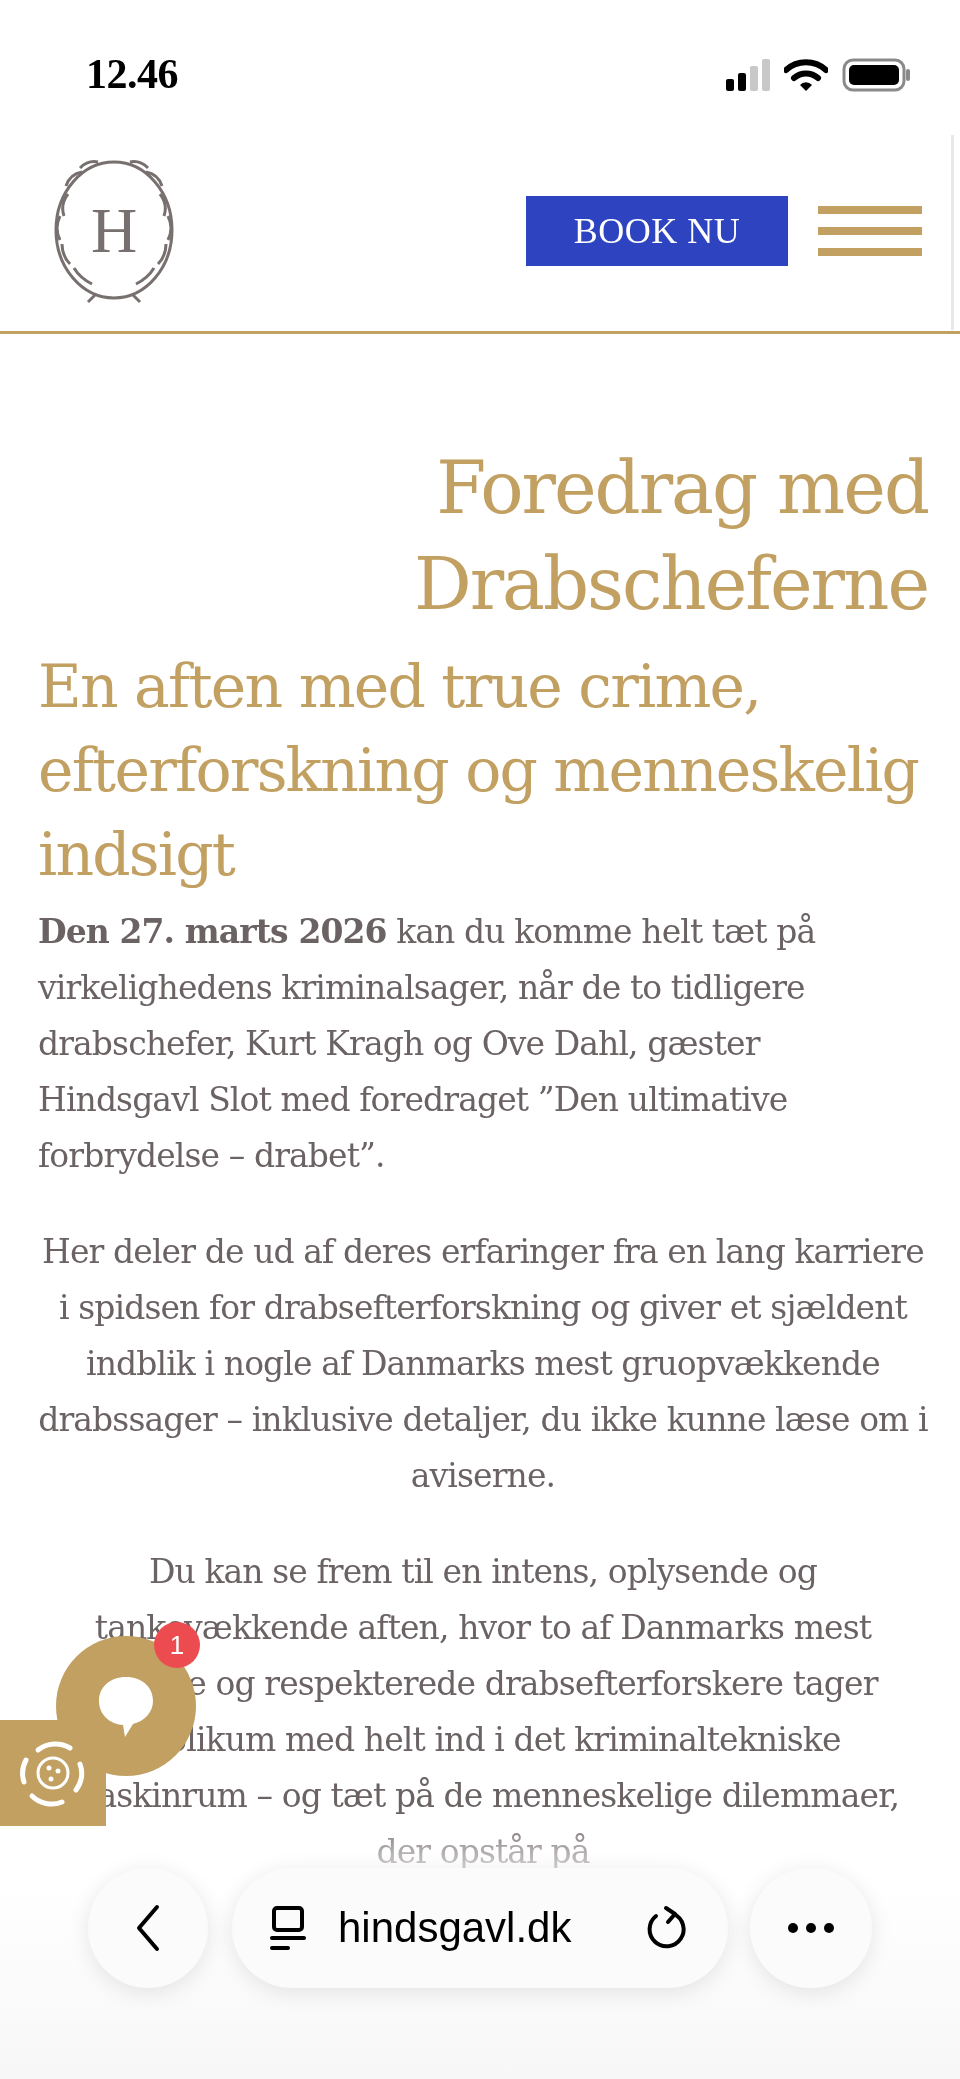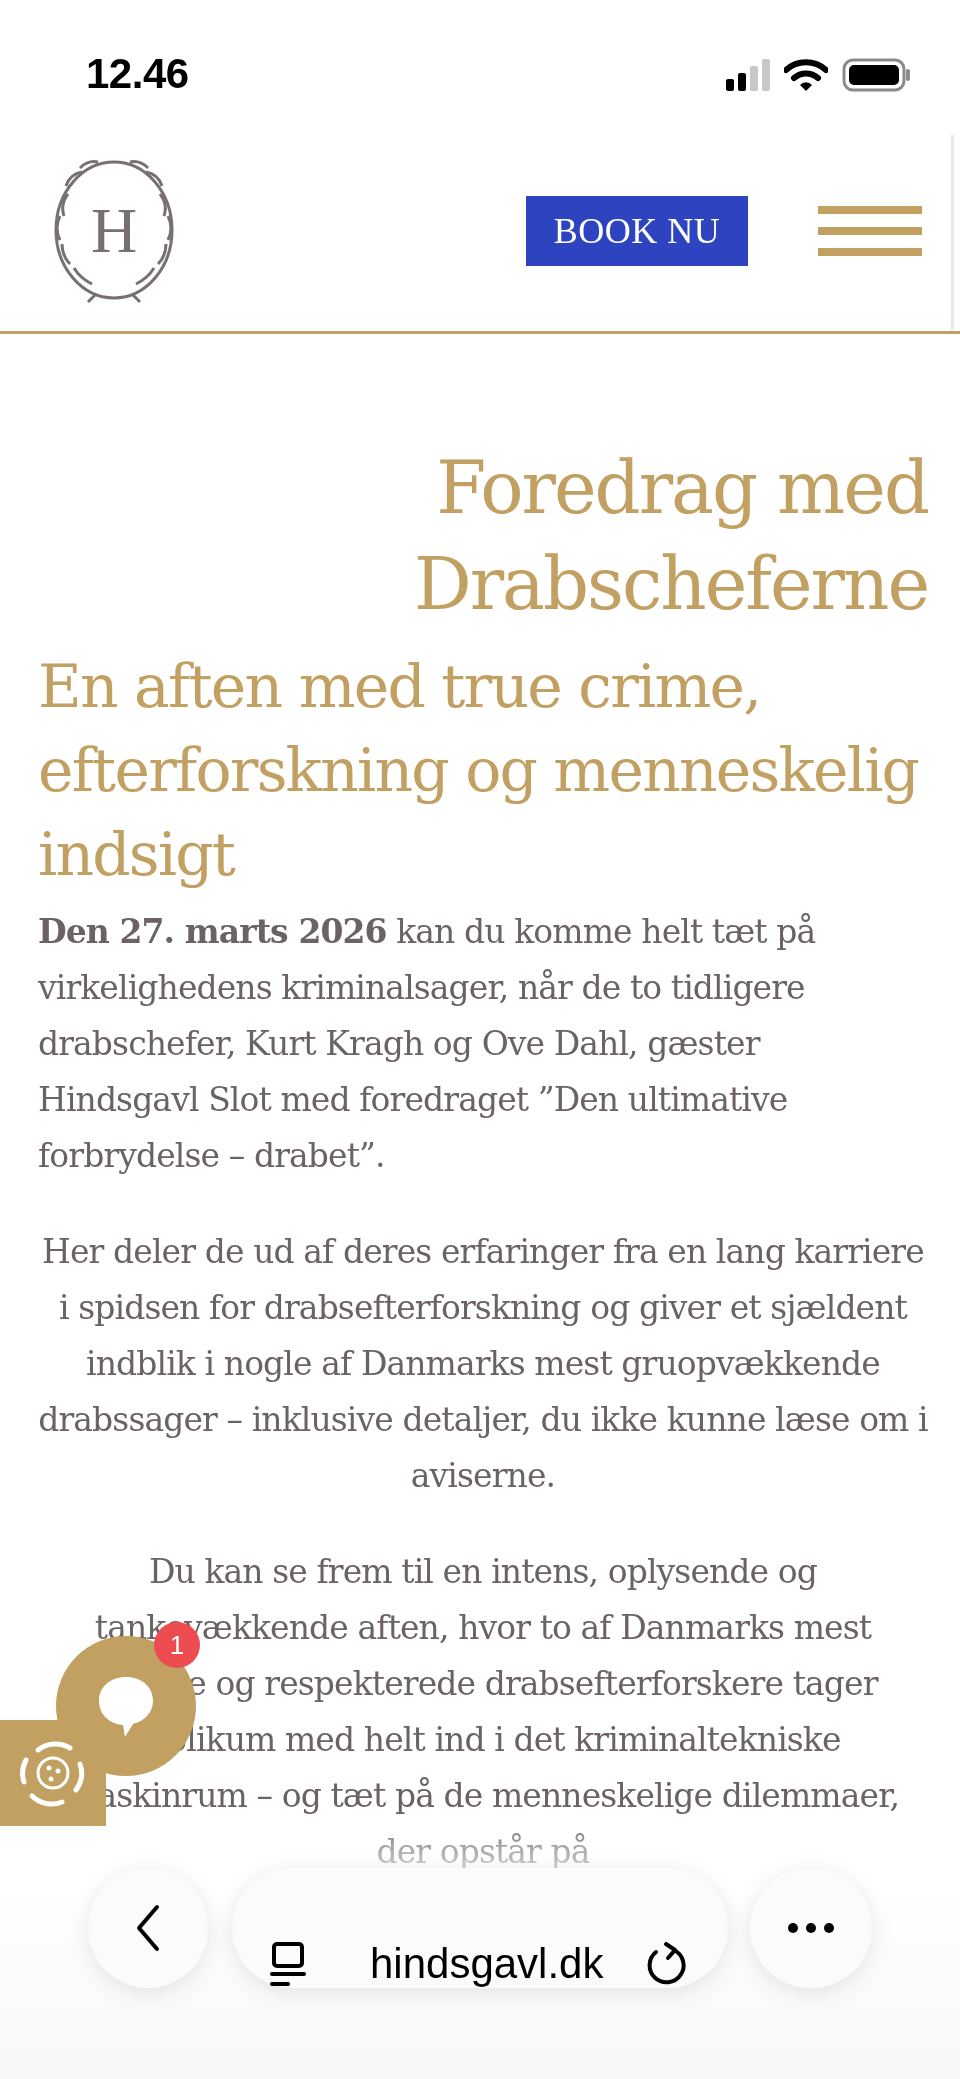--- a/index.html
+++ b/index.html
@@ -1,47 +1,47 @@
 <!DOCTYPE html>
 <html><head>
 <meta charset="utf-8">
 <style>
   * { box-sizing: border-box; margin: 0; padding: 0; }
   html, body { width: 960px; height: 2079px; overflow: hidden; background: #ffffff; }
   body { position: relative; font-family: "DejaVu Serif", serif; }
 
   .status-bar { position: absolute; top: 0; left: 0; width: 960px; height: 140px; }
-  .status-time { position: absolute; left: 86px; top: 50px; font-family: Liberation Sans, sans-serif; font-weight: bold; font-size: 42px; color: #000; letter-spacing: -0.5px; }
+  .status-time { position: absolute; left: 86px; top: 50px; font-family: Liberation Serif, serif; font-weight: bold; font-size: 42px; color: #000; letter-spacing: -0.5px; }
   .status-icons { position: absolute; right: 48px; top: 58px; display: flex; align-items: center; gap: 14px; }
   .signal { display: flex; align-items: flex-end; gap: 4px; height: 32px; }
   .signal span { width: 8px; border-radius: 2px; background: #000; }
   .signal span.off { background: #c8c8c8; }
 
   .header { position: absolute; top: 140px; left: 0; width: 960px; height: 194px; border-bottom: 3px solid #c1a062; background: #fff; }
   .logo { position: absolute; left: 38px; top: 14px; width: 152px; height: 152px; }
-  .book-btn { position: absolute; left: 526px; top: 56px; width: 222px; height: 70px; background: #2e43c0; color: #fff; border: none; font-family: "Liberation Serif", serif; font-size: 36px; display: flex; align-items: center; justify-content: center; letter-spacing: 0.5px; }
+  .book-btn { position: absolute; left: 526px; top: 56px; width: 262px; height: 70px; background: #2e43c0; color: #fff; border: none; font-family: "Liberation Serif", serif; font-size: 36px; display: flex; align-items: center; justify-content: center; letter-spacing: 0.5px; }
   .hamburger { position: absolute; left: 818px; top: 66px; width: 104px; height: 50px; display: flex; flex-direction: column; justify-content: space-between; }
   .hamburger span { display: block; height: 8px; background: #c1a062; }
   .scroll-edge { position: absolute; right: 6px; top: 135px; width: 3px; height: 195px; background: #e8e8e8; }
 
   .content { position: absolute; left: 38px; top: 440px; width: 890px; }
   .title { font-family: "DejaVu Serif", serif; font-weight: normal; color: #c1a062; font-size: 72px; line-height: 96px; letter-spacing: -2px; text-align: right; }
   .subtitle { font-family: "DejaVu Serif", serif; font-weight: normal; color: #c1a062; font-size: 60px; line-height: 84px; letter-spacing: -1.8px; margin-top: 12px; }
   .para { font-family: "DejaVu Serif", serif; color: #6b6263; font-size: 33px; line-height: 56px; letter-spacing: -0.9px; margin-top: 8px; }
   .para + .para { margin-top: 40px; text-align: center; }
   .para b { color: #6b6263; }
 
   .fade { position: absolute; left: 0; top: 1830px; width: 960px; height: 249px; background: linear-gradient(to bottom, rgba(255,255,255,0.2) 0%, rgba(255,255,255,0.92) 22%, #f7f7f7 100%); }
 
   .chat-bubble { position: absolute; left: 56px; top: 1636px; width: 140px; height: 140px; border-radius: 70px; background: #c1a062; display: flex; align-items: center; justify-content: center; }
   .badge { position: absolute; left: 154px; top: 1622px; width: 46px; height: 46px; border-radius: 23px; background: #ec4c4f; color: #fff; font-family: "Liberation Sans", sans-serif; font-size: 26px; display: flex; align-items: center; justify-content: center; }
   .cookie-btn { position: absolute; left: 0; top: 1720px; width: 106px; height: 106px; background: #c1a062; display: flex; align-items: center; justify-content: center; }
 
   .nav-back { position: absolute; left: 88px; top: 1868px; width: 120px; height: 120px; border-radius: 60px; background: #fbfbfb; box-shadow: 0 4px 22px rgba(0,0,0,0.10); display: flex; align-items: center; justify-content: center; }
-  .url-bar { position: absolute; left: 232px; top: 1868px; width: 496px; height: 120px; border-radius: 60px; background: #fbfbfb; box-shadow: 0 4px 22px rgba(0,0,0,0.10); display: flex; align-items: flex-end; padding: 0 40px 0 36px; gap: 32px; }
+  .url-bar { position: absolute; left: 232px; top: 1868px; width: 496px; height: 120px; border-radius: 60px; background: #fbfbfb; box-shadow: 0 4px 22px rgba(0,0,0,0.10); display: flex; align-items: center; padding: 0 40px 0 36px; }
   .url-text { font-family: "Liberation Sans", sans-serif; font-size: 42px; color: #000; margin-left: 30px; flex: 1; }
   .more-btn { position: absolute; left: 750px; top: 1868px; width: 122px; height: 120px; border-radius: 60px; background: #fbfbfb; box-shadow: 0 4px 22px rgba(0,0,0,0.10); display: flex; align-items: center; justify-content: center; gap: 8px; }
   .more-btn span { width: 10px; height: 10px; border-radius: 5px; background: #000; }
 </style>
 </head>
 <body>
 
 <div class="status-bar">
   <div class="status-time">12.46</div>
   <div class="status-icons">

